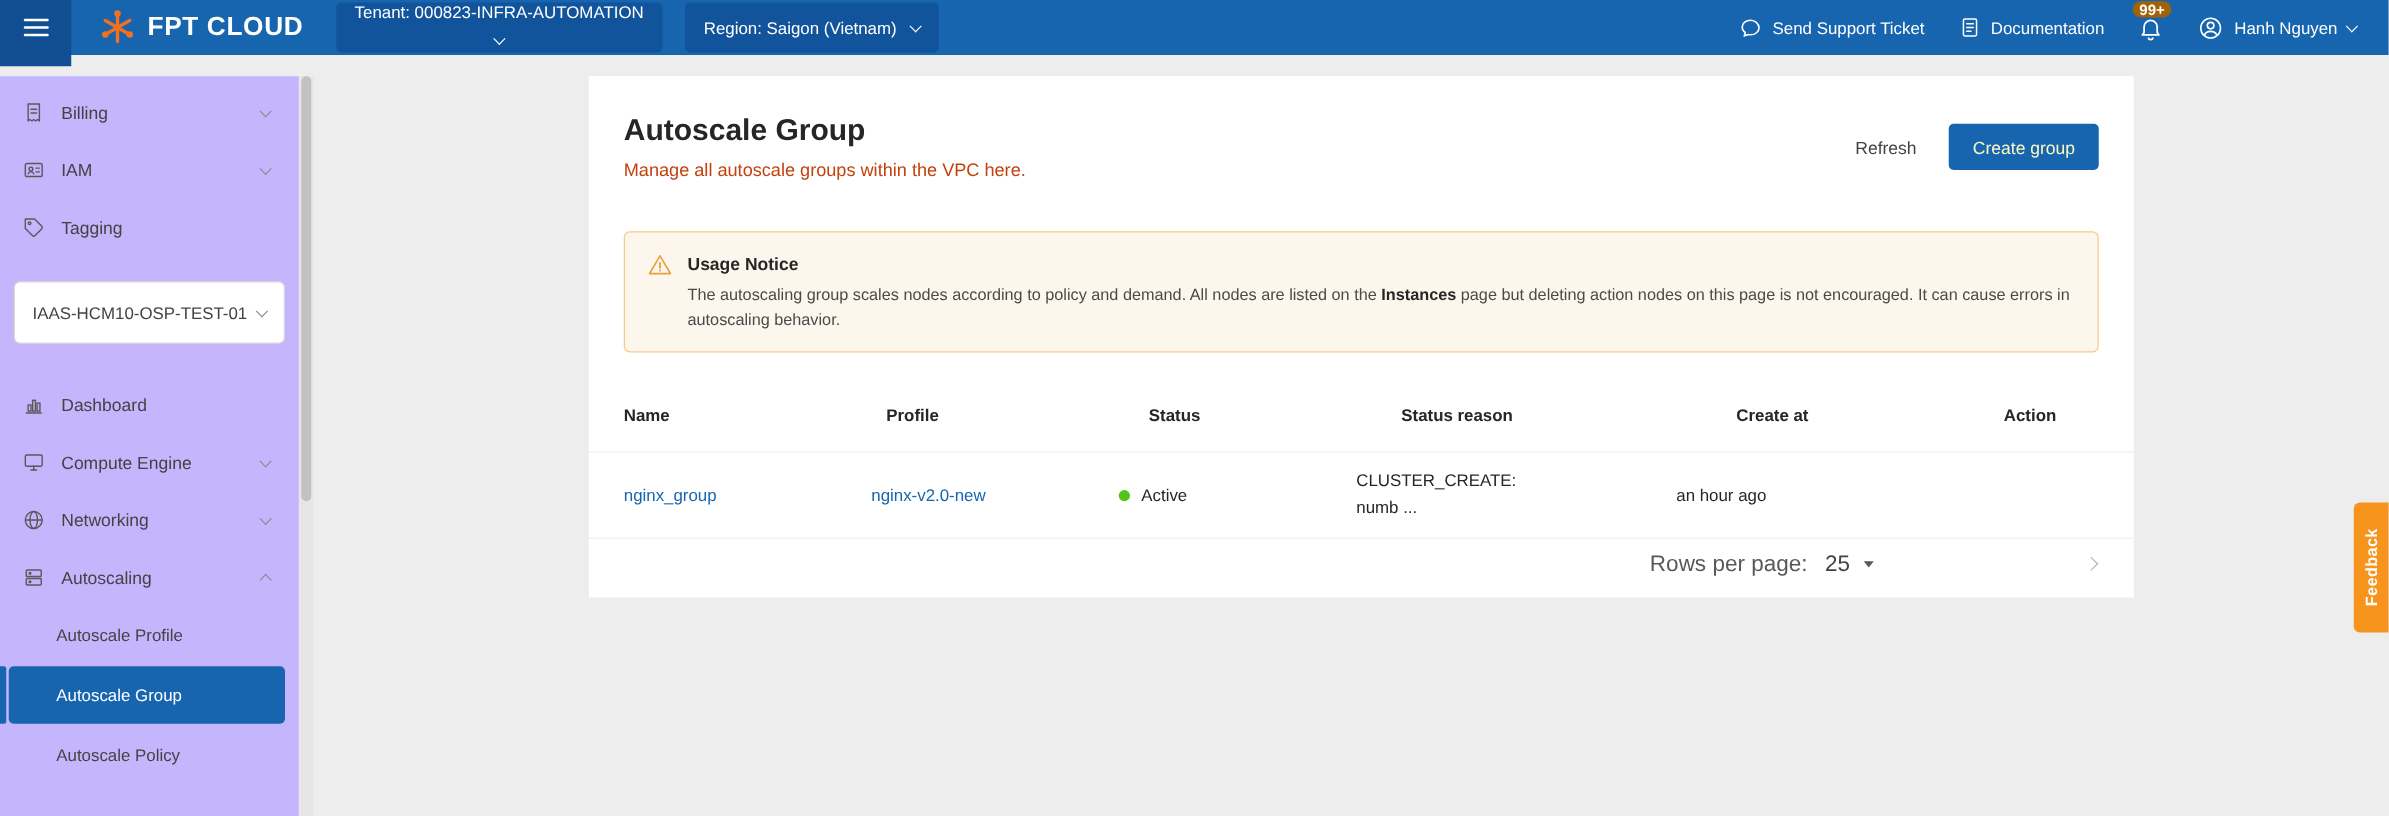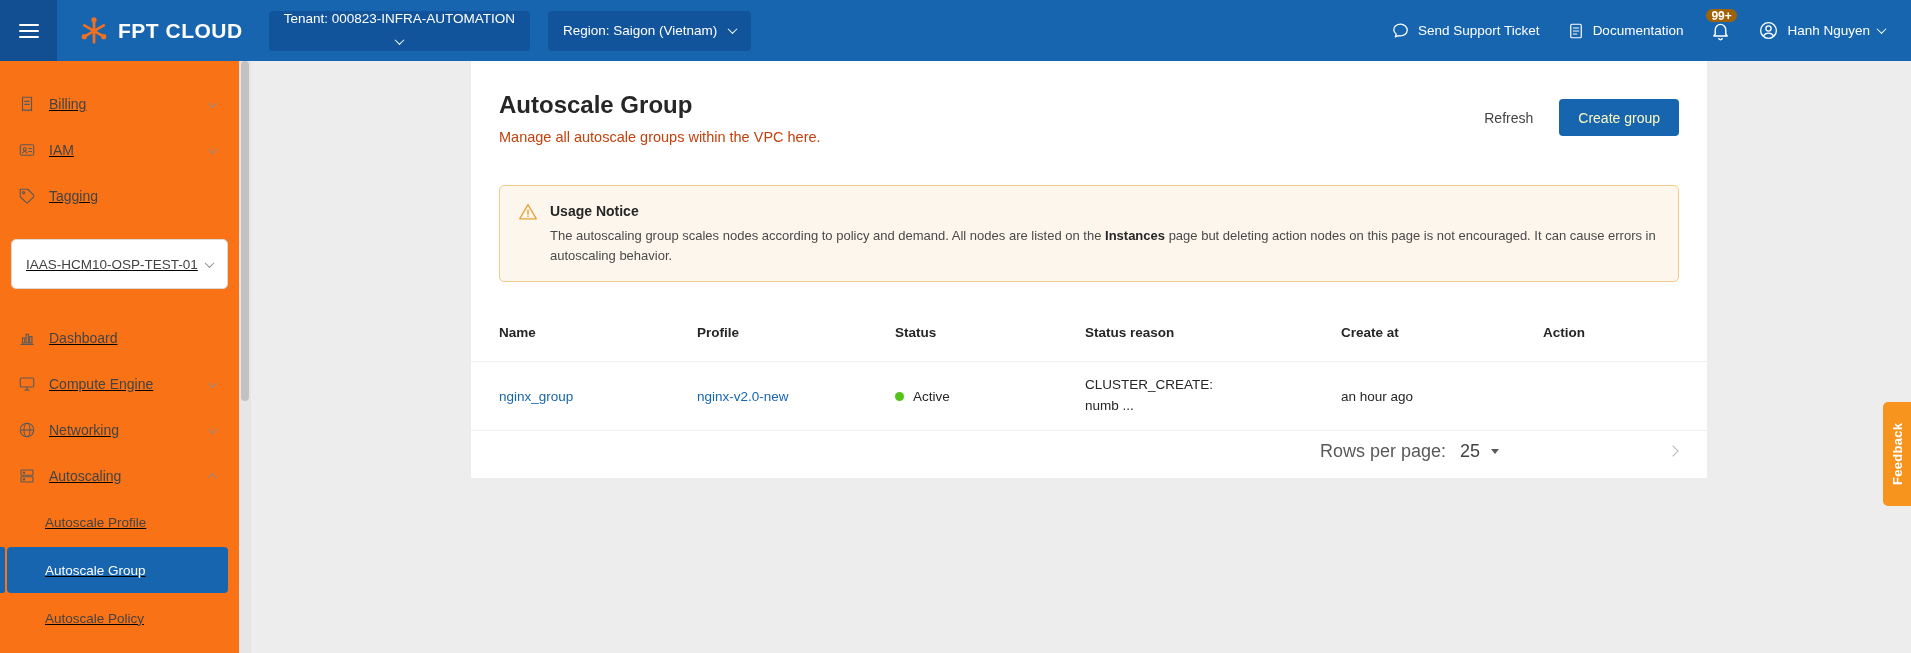--- a/index.html
+++ b/index.html
@@ -1,37 +1,37 @@
 <!DOCTYPE html>
 <html><head>
 <meta charset="utf-8">
 <style>
   * { margin:0; padding:0; box-sizing:border-box; }
   body { font-family:"Liberation Sans", sans-serif; background:#ededed; }
   .stage { position:relative; width:1911px; height:653px; background:#ededed; overflow:hidden; }
 
   
-  .navbar { position:absolute; top:0; left:0; right:0; height:61px; background:#1765af; display:flex; align-items:center; color:#fff; z-index:30; }
+  .navbar { position:absolute; top:0; left:0; right:0; height:44px; background:#1765af; display:flex; align-items:center; color:#fff; z-index:30; }
   .hamburger { width:57px; height:61px; background:#124f92; display:flex; flex-direction:column; justify-content:center; align-items:center; gap:4px; cursor:pointer; flex:0 0 auto; }
   .hline { width:20px; height:2px; background:#fff; border-radius:1px; }
   .logo { display:flex; align-items:center; gap:9px; margin-left:22px; cursor:pointer; }
   .logo-text { font-size:21px; font-weight:bold; letter-spacing:.5px; white-space:nowrap; }
   .nav-pill { display:flex; align-items:center; gap:12px; background:#11549c; border:none; color:#fff; font-size:13.5px; padding:0 15px; height:40px; border-radius:4px; margin-left:18px; font-family:inherit; cursor:pointer; white-space:nowrap; }
   .nav-pill:first-of-type { margin-left:26px;flex-direction:column; }
   .nav-right { margin-left:auto; display:flex; align-items:center; gap:27px; padding-right:26px; }
   .nav-link { display:flex; align-items:center; gap:8px; font-size:13.5px; cursor:pointer; white-space:nowrap; }
   .bell-wrap { position:relative; cursor:pointer; display:flex; }
   .badge { position:absolute; top:-11px; left:-4px; background:#a16207; color:#fff; font-size:12px; font-weight:bold; padding:2px 5px 1px 5px; border-radius:9px; line-height:10px; }
   .chev { display:inline-block; width:7px; height:7px; border-right:1.7px solid currentColor; border-bottom:1.7px solid currentColor; flex:0 0 auto; }
   .chev.down { transform:rotate(45deg) translate(-1px,-1px); }
   .chev.up { transform:rotate(225deg) translate(-1px,-1px); }
   .chev.right { transform:rotate(-45deg); }
 
   
-  .sidebar { position:absolute; top:61px; left:0; width:239px; bottom:0; background:#f97316; padding-top:24px; z-index:10;text-decoration:underline; }
+  .sidebar { position:absolute; top:61px; left:0; width:239px; bottom:0; background:#c4b5fd; padding-top:10px; z-index:10; }
   .side-item { display:flex; align-items:center; gap:13px; height:38px; padding:0 18px; font-size:14px; color:#434343; cursor:pointer; margin-bottom:8px; }
   .side-item .icon { width:18px; height:18px; color:#595959; display:flex; flex:0 0 auto; }
   .side-item .lbl { flex:1; }
   .side-item .chev { color:#8c8c8c; margin-right:5px; }
   .vpc-select { margin:24px 11px 30px 11px; height:50px; border:1px solid #d9d9d9; border-radius:5px; display:flex; align-items:center; justify-content:space-between; padding:0 14px; font-size:13.5px; color:#434343; cursor:pointer; background:#fff; }
   .vpc-select .chev { color:#8c8c8c; }
   .sub-item { height:38px; display:flex; align-items:center; padding-left:45px; font-size:13.5px; color:#434343; cursor:pointer; margin-bottom:6px; }
   .sub-item.active { background:#1765af; color:#fff; margin:0 11px 6px 7px; border-radius:4px; height:46px; padding-left:38px; position:relative; }
   .active-bar { position:absolute; left:-7px; top:0; width:5px; height:46px; background:#1765af; border-radius:0 2px 2px 0; }
   .side-scroll { position:absolute; top:61px; left:239px; width:12px; bottom:0; background:#e6e6e6; z-index:9; }
@@ -47,21 +47,21 @@
   .btn-primary { background:#1765af; color:#fef9c3; border:none; border-radius:4px; height:37px; padding:0 19px; font-size:14px; font-family:inherit; cursor:pointer; }
 
   .notice { margin:40px 28px 0 28px; background:#fdf6ec; border:1px solid #f3cc8b; border-radius:5px; padding:17px 20px 15px 18px; display:flex; gap:12px; }
   .notice-icon { flex:0 0 auto; margin-top:-1px; }
   .notice-title { font-size:14px; font-weight:bold; color:#262626; }
   .notice-body { margin-top:7px; font-size:13px; color:#4a4a4a; line-height:20px; max-width:1135px; }
   .bold-dark { font-weight:bold; color:#262626; }
 
   .tbl { margin-top:22px; }
   .tbl-row { display:grid; grid-template-columns:198px 198px 190px 256px 202px 1fr; padding:0 28px; align-items:center; }
-  .tbl-head { height:58px; border-bottom:1px solid #efefef; font-weight:bold; font-size:13.5px; color:#262626; }
+  .tbl-head { height:58px; border-bottom:1px solid #efefef; font-weight:bold; font-size:13.5px; color:#262626;gap:12px; }
   .tbl-data { height:69px; border-bottom:1px solid #efefef; font-size:13.5px; color:#262626; }
   .link { color:#1765af; cursor:pointer; }
   .status { display:flex; align-items:center; gap:9px;text-align:center; }
   .dot { width:9px; height:9px; border-radius:50%; background:#52c41a; }
   .reason { line-height:1.55; }
   .tbl-foot { height:40px; display:flex; align-items:center; justify-content:flex-end; padding:0 30px; font-size:18px; color:#595959; }
   .rpp { display:flex; align-items:center; gap:11px; margin-left:14px; cursor:pointer; color:#434343; }
   .caret-down { width:0; height:0; border-left:4px solid transparent; border-right:4px solid transparent; border-top:5px solid #595959; }
   .next-page { margin-left:170px; color:#b9b9b9; cursor:pointer; display:flex; }
   .next-page .chev { width:8px; height:8px; }

